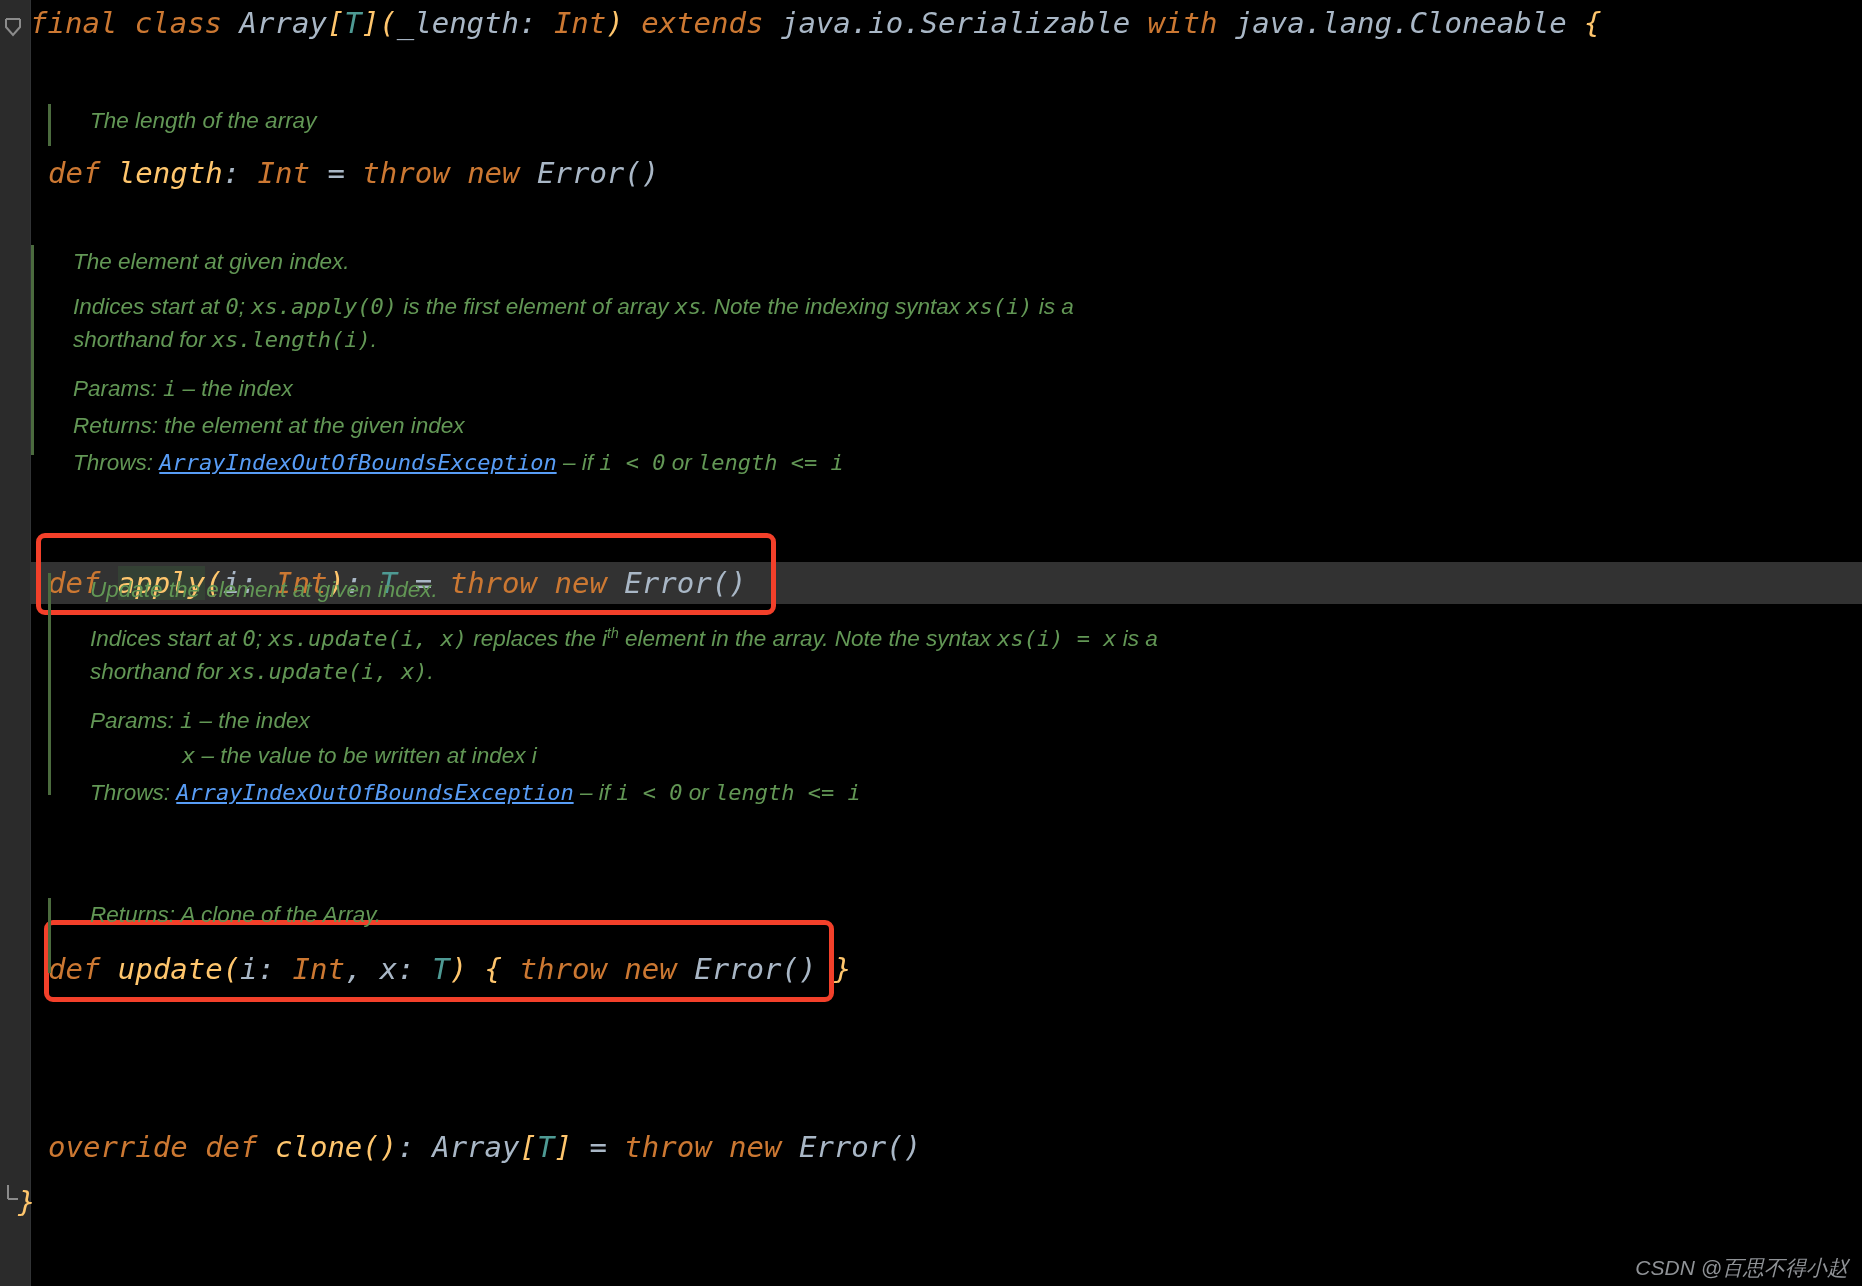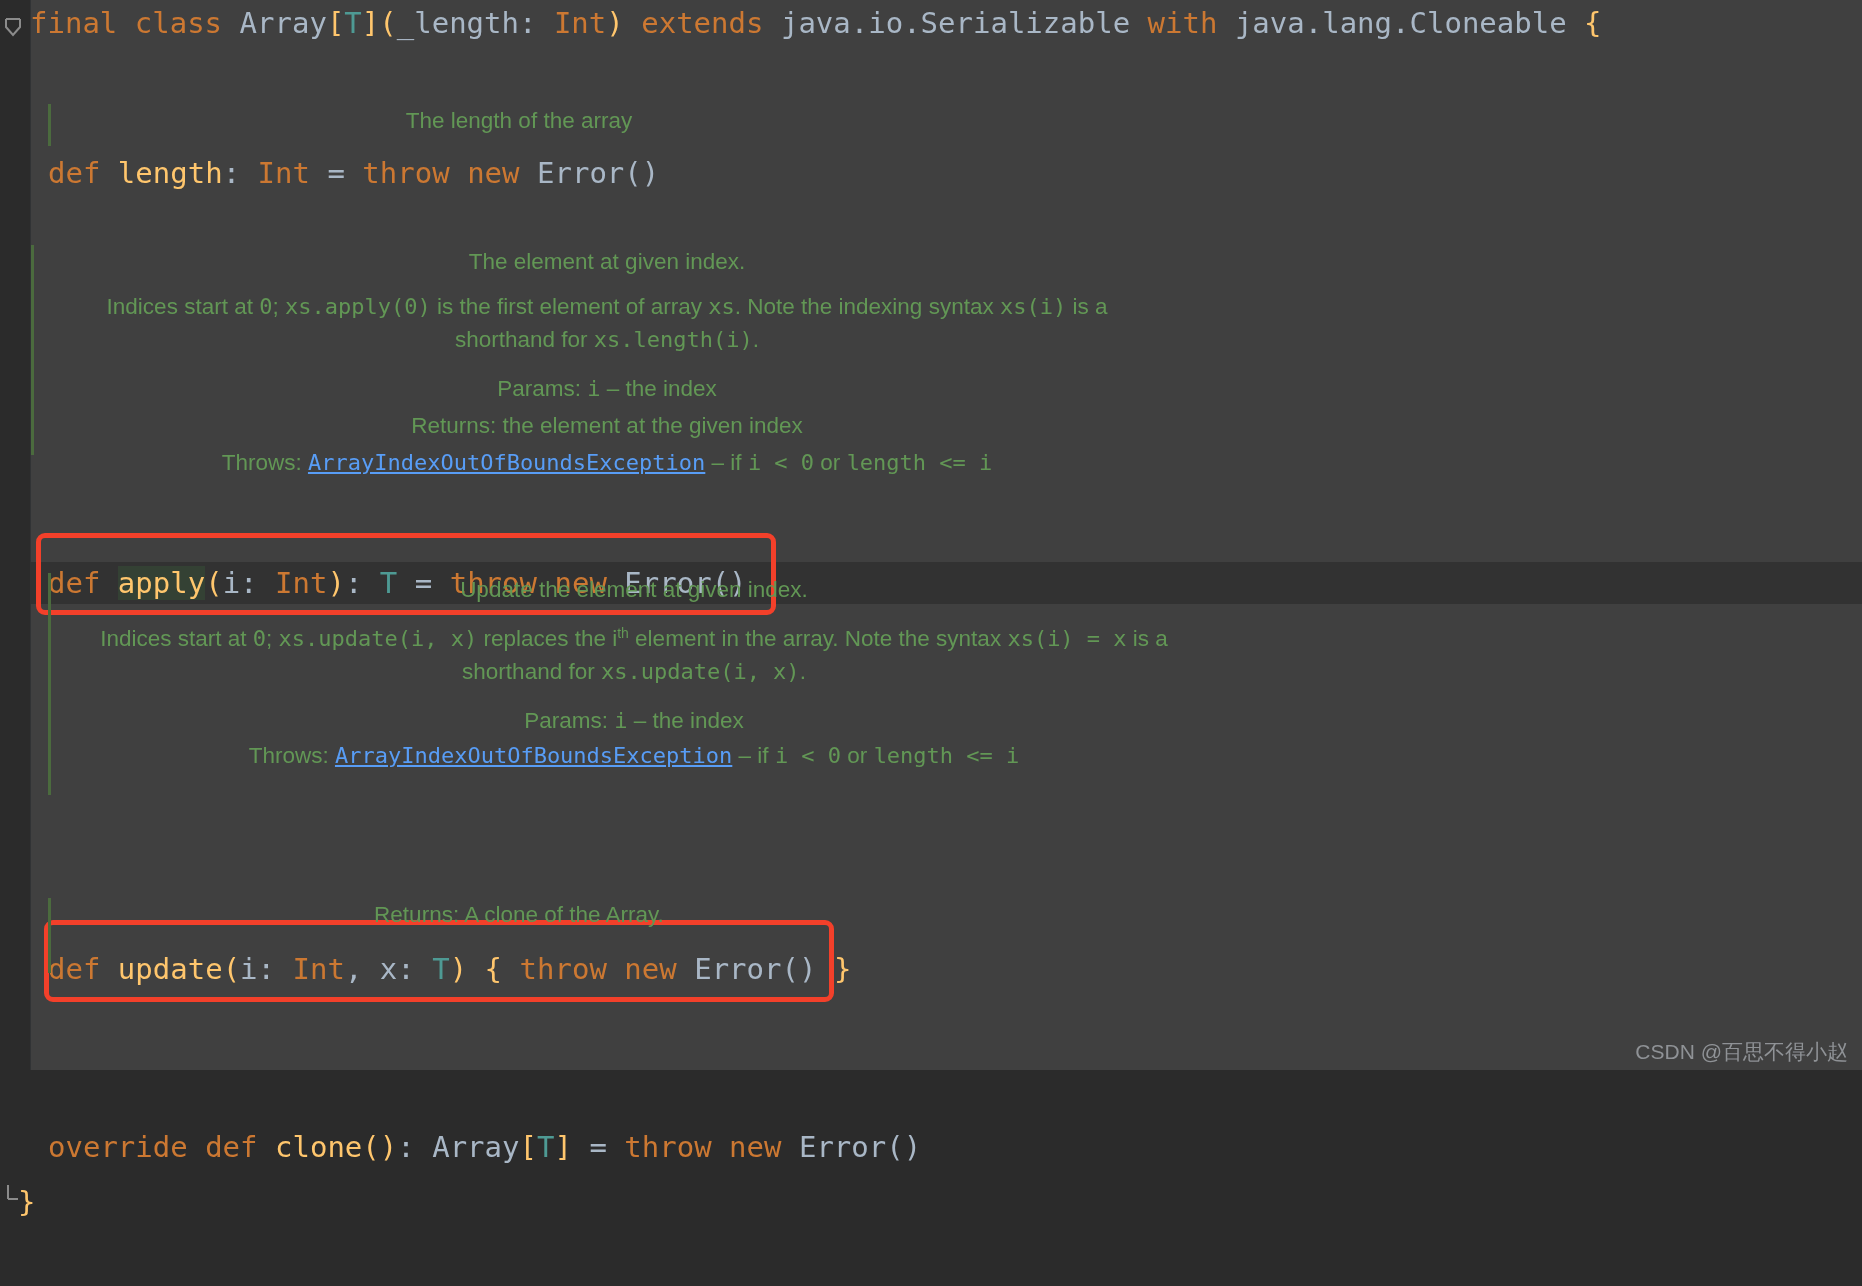--- a/index.html
+++ b/index.html
@@ -9,22 +9,23 @@
   body {
     width: 1862px; height: 1286px;
     overflow: hidden;
     font-family: "DejaVu Sans Mono", monospace;
     -webkit-font-smoothing: antialiased;
   }
 
   
   #editor {
     position: relative;
-    width: 1862px; height: 1070px;
-    background: #404040;
+    width: 1862px; height: 1286px;
+    background: #000000;
+    font-style: italic;
   }
 
   
   #gutter {
     position: absolute; left: 0; top: 0;
     width: 30px; height: 100%;
     background: #2b2b2b;
     border-right: 1px solid #313335;
   }
   #fold-arrow {
@@ -65,21 +66,21 @@
     font-family: "Liberation Sans", sans-serif;
     font-size: 22.5px;
     line-height: 33px;
   }
   .doc .bar {
     position: absolute;
     left: 0; top: 0;
     width: 3px;
     background: #4b6b3e;
   }
-  .doc .body { margin-left: 42px; text-align: center; }
+  .doc .body { margin-left: 42px; }
   .doc p { margin: 0 0 12px 0; }
   .doc p:last-child { margin-bottom: 0; }
   .mono {
     font-family: "DejaVu Sans Mono", monospace;
     font-size: 22px;
   }
   a.link {
     color: #589df6;
     text-decoration: underline;
     font-family: "DejaVu Sans Mono", monospace;
@@ -193,20 +194,21 @@
     <div class="doc" style="top:571px; left:18px; width:1128px;">
       <div class="bar" style="top:0; height:0;"></div>
     </div>
 
     <div class="doc" style="top:573px; left:18px; width:1130px;">
       <div class="bar" style="height:222px;"></div>
       <div class="body">
         <p style="margin-bottom:16px;">Update the element at given index.</p>
         <p style="margin-bottom:16px;"><span>Indices start at </span><span class="mono">0</span><span>; </span><span class="mono">xs.update(i, x)</span><span> replaces the i</span><sup>th</sup><span> element in the array. Note the syntax </span><span class="mono">xs(i)</span><span class="mono"> = x</span><span> is a shorthand for </span><span class="mono">xs.update(i, x)</span><span>.</span></p>
         <p style="margin-bottom:2px;"><span>Params:</span><span> </span><span class="mono">i</span><span> </span><span class="dash">–</span><span> </span><span>the index</span></p>
+        <p style="margin-bottom:4px; padding-left:92px;"><span class="mono">x</span><span> </span><span class="dash">–</span><span> </span><span>the value to be written at index i</span></p>
         <p style="margin-bottom:0;"><span>Throws:</span><span> </span><a class="link" href="#">ArrayIndexOutOfBoundsException</a><span> </span><span class="dash">–</span><span> </span><span>if </span><span class="mono">i &lt; 0</span><span> or </span><span class="mono">length &lt;= i</span></p>
       </div>
     </div>
 
     <div class="line" style="top:952px; left:18px;"><span class="kw">def</span><span class="plain"> </span><span class="fn">update</span><span class="brace">(</span><span class="plain">i:</span><span class="plain"> </span><span class="kw">Int</span><span class="punct">,</span><span class="plain"> </span><span class="plain">x:</span><span class="plain"> </span><span class="tparam">T</span><span class="brace">)</span><span class="plain"> </span><span class="brace">{</span><span class="plain"> </span><span class="kw">throw</span><span class="plain"> </span><span class="kw">new</span><span class="plain"> </span><span class="plain">Error</span><span class="plain">()</span><span class="plain"> </span><span class="brace">}</span></div>
 
     <div class="redbox" style="left:14px; top:920px; width:790px; height:82px;"></div>
 
     <div class="doc" style="top:898px; left:18px; width:900px;">
       <div class="bar" style="height:75px;"></div>

